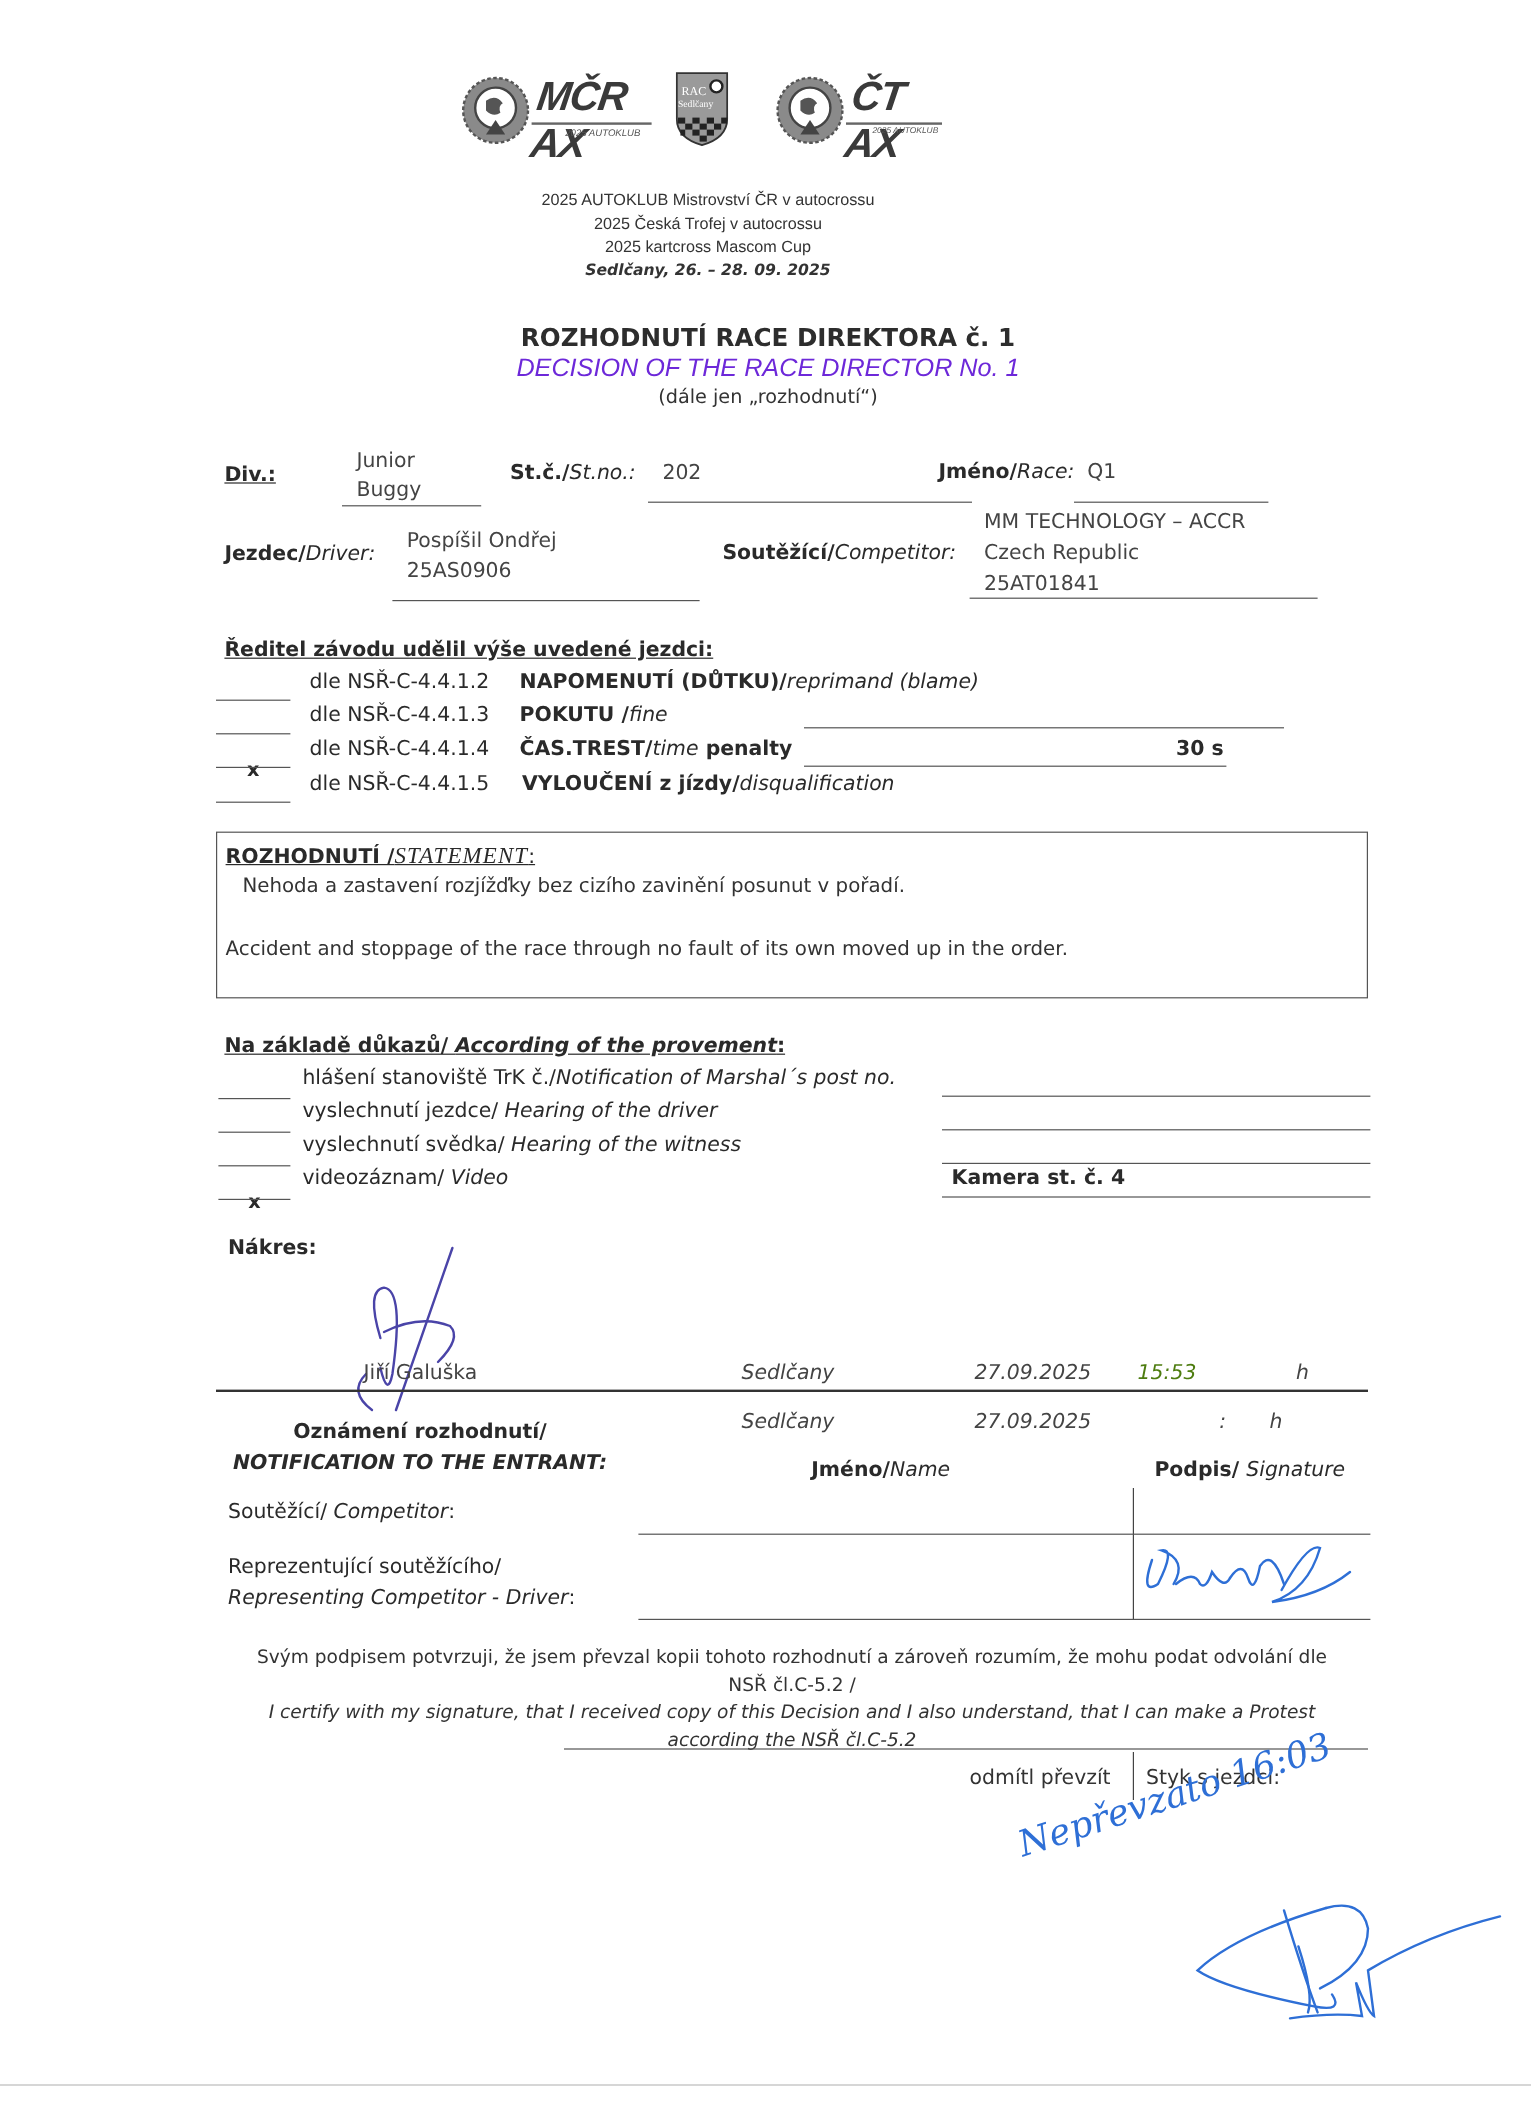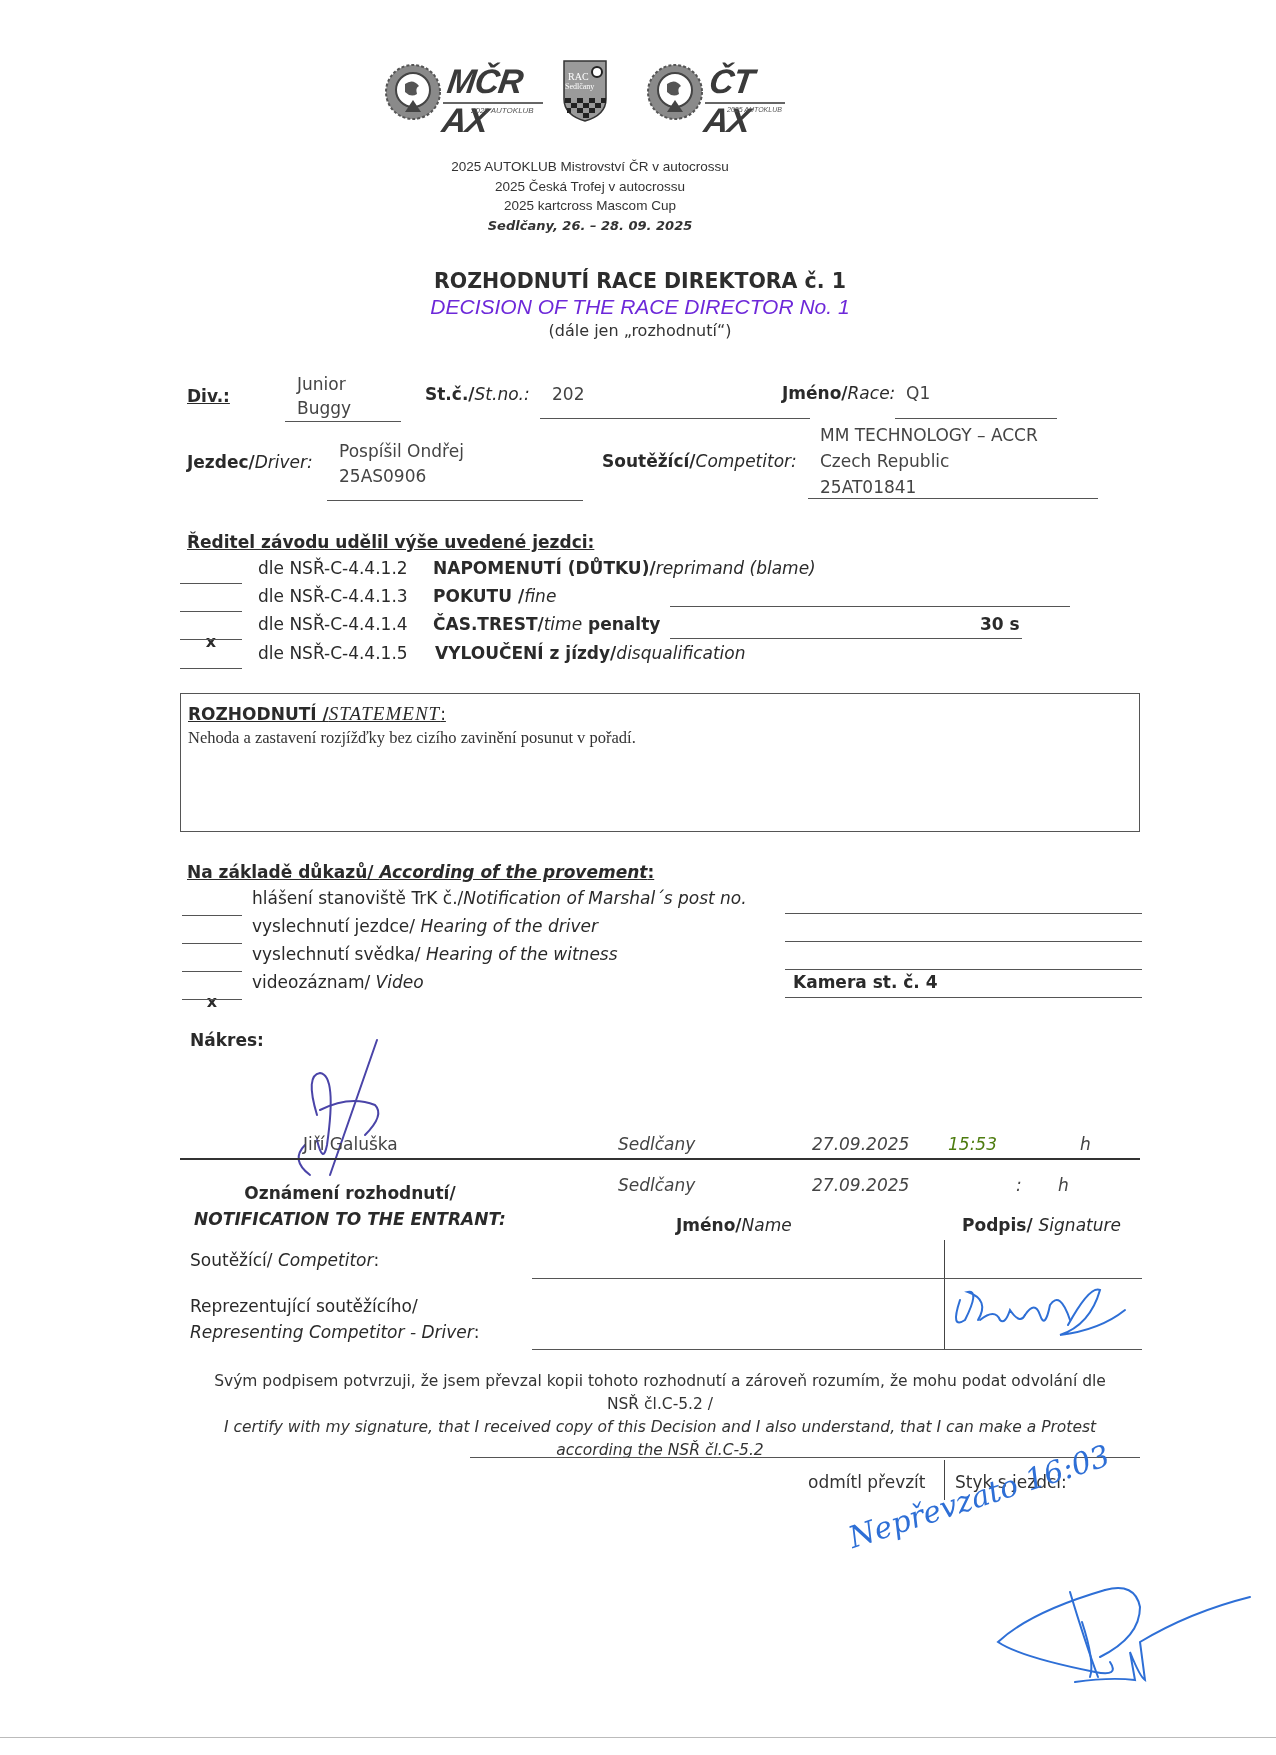--- a/index.html
+++ b/index.html
@@ -157,21 +157,22 @@
     <div class="abs cal f17" style="left:255px;top:0;white-space:nowrap;">
       <span class="b">VYLOUČENÍ z jízdy/</span><span class="i">disqualification</span>
     </div>
   </div>
 </div>
 
 <div class="abs" style="left:180px;top:693px;width:958px;height:137px;border:1.5px solid #555;">
   <div class="abs cal f17 u" style="left:7px;top:9px;white-space:nowrap;">
     <span class="b">ROZHODNUTÍ /</span><span class="i" style="font-family:'Liberation Serif',serif;font-size:19px;letter-spacing:1px;">STATEMENT</span><span>:</span>
   </div>
-  <div class="abs cal" style="left:7px;top:34px;font-size:16.5px;color:#333;font-family:Liberation Serif, serif;">Nehoda a zastavení rozjížďky bez cizího zavinění posunut v pořadí.</div>
+  <div class="abs cal" style="left:21px;top:34px;font-size:16.5px;color:#333;">Nehoda a zastavení rozjížďky bez cizího zavinění posunut v pořadí.</div>
+  <div class="abs cal" style="left:7px;top:87px;font-size:16.5px;color:#333;">Accident and stoppage of the race through no fault of its own moved up in the order.</div>
 </div>
 
 <div class="abs cal b f17 u" style="left:187px;top:862px;white-space:nowrap;">
   <span>Na základě důkazů/ </span><span class="i">According of the provement</span><span>:</span>
 </div>
 
 <div>
   <div class="abs" style="left:182px;top:888px;width:960px;height:28px;">
     <div class="abs cal b center" style="left:0;top:4px;width:60px;font-size:16px;"></div>
     <div class="line" style="left:0;top:27px;width:60px;"></div>

